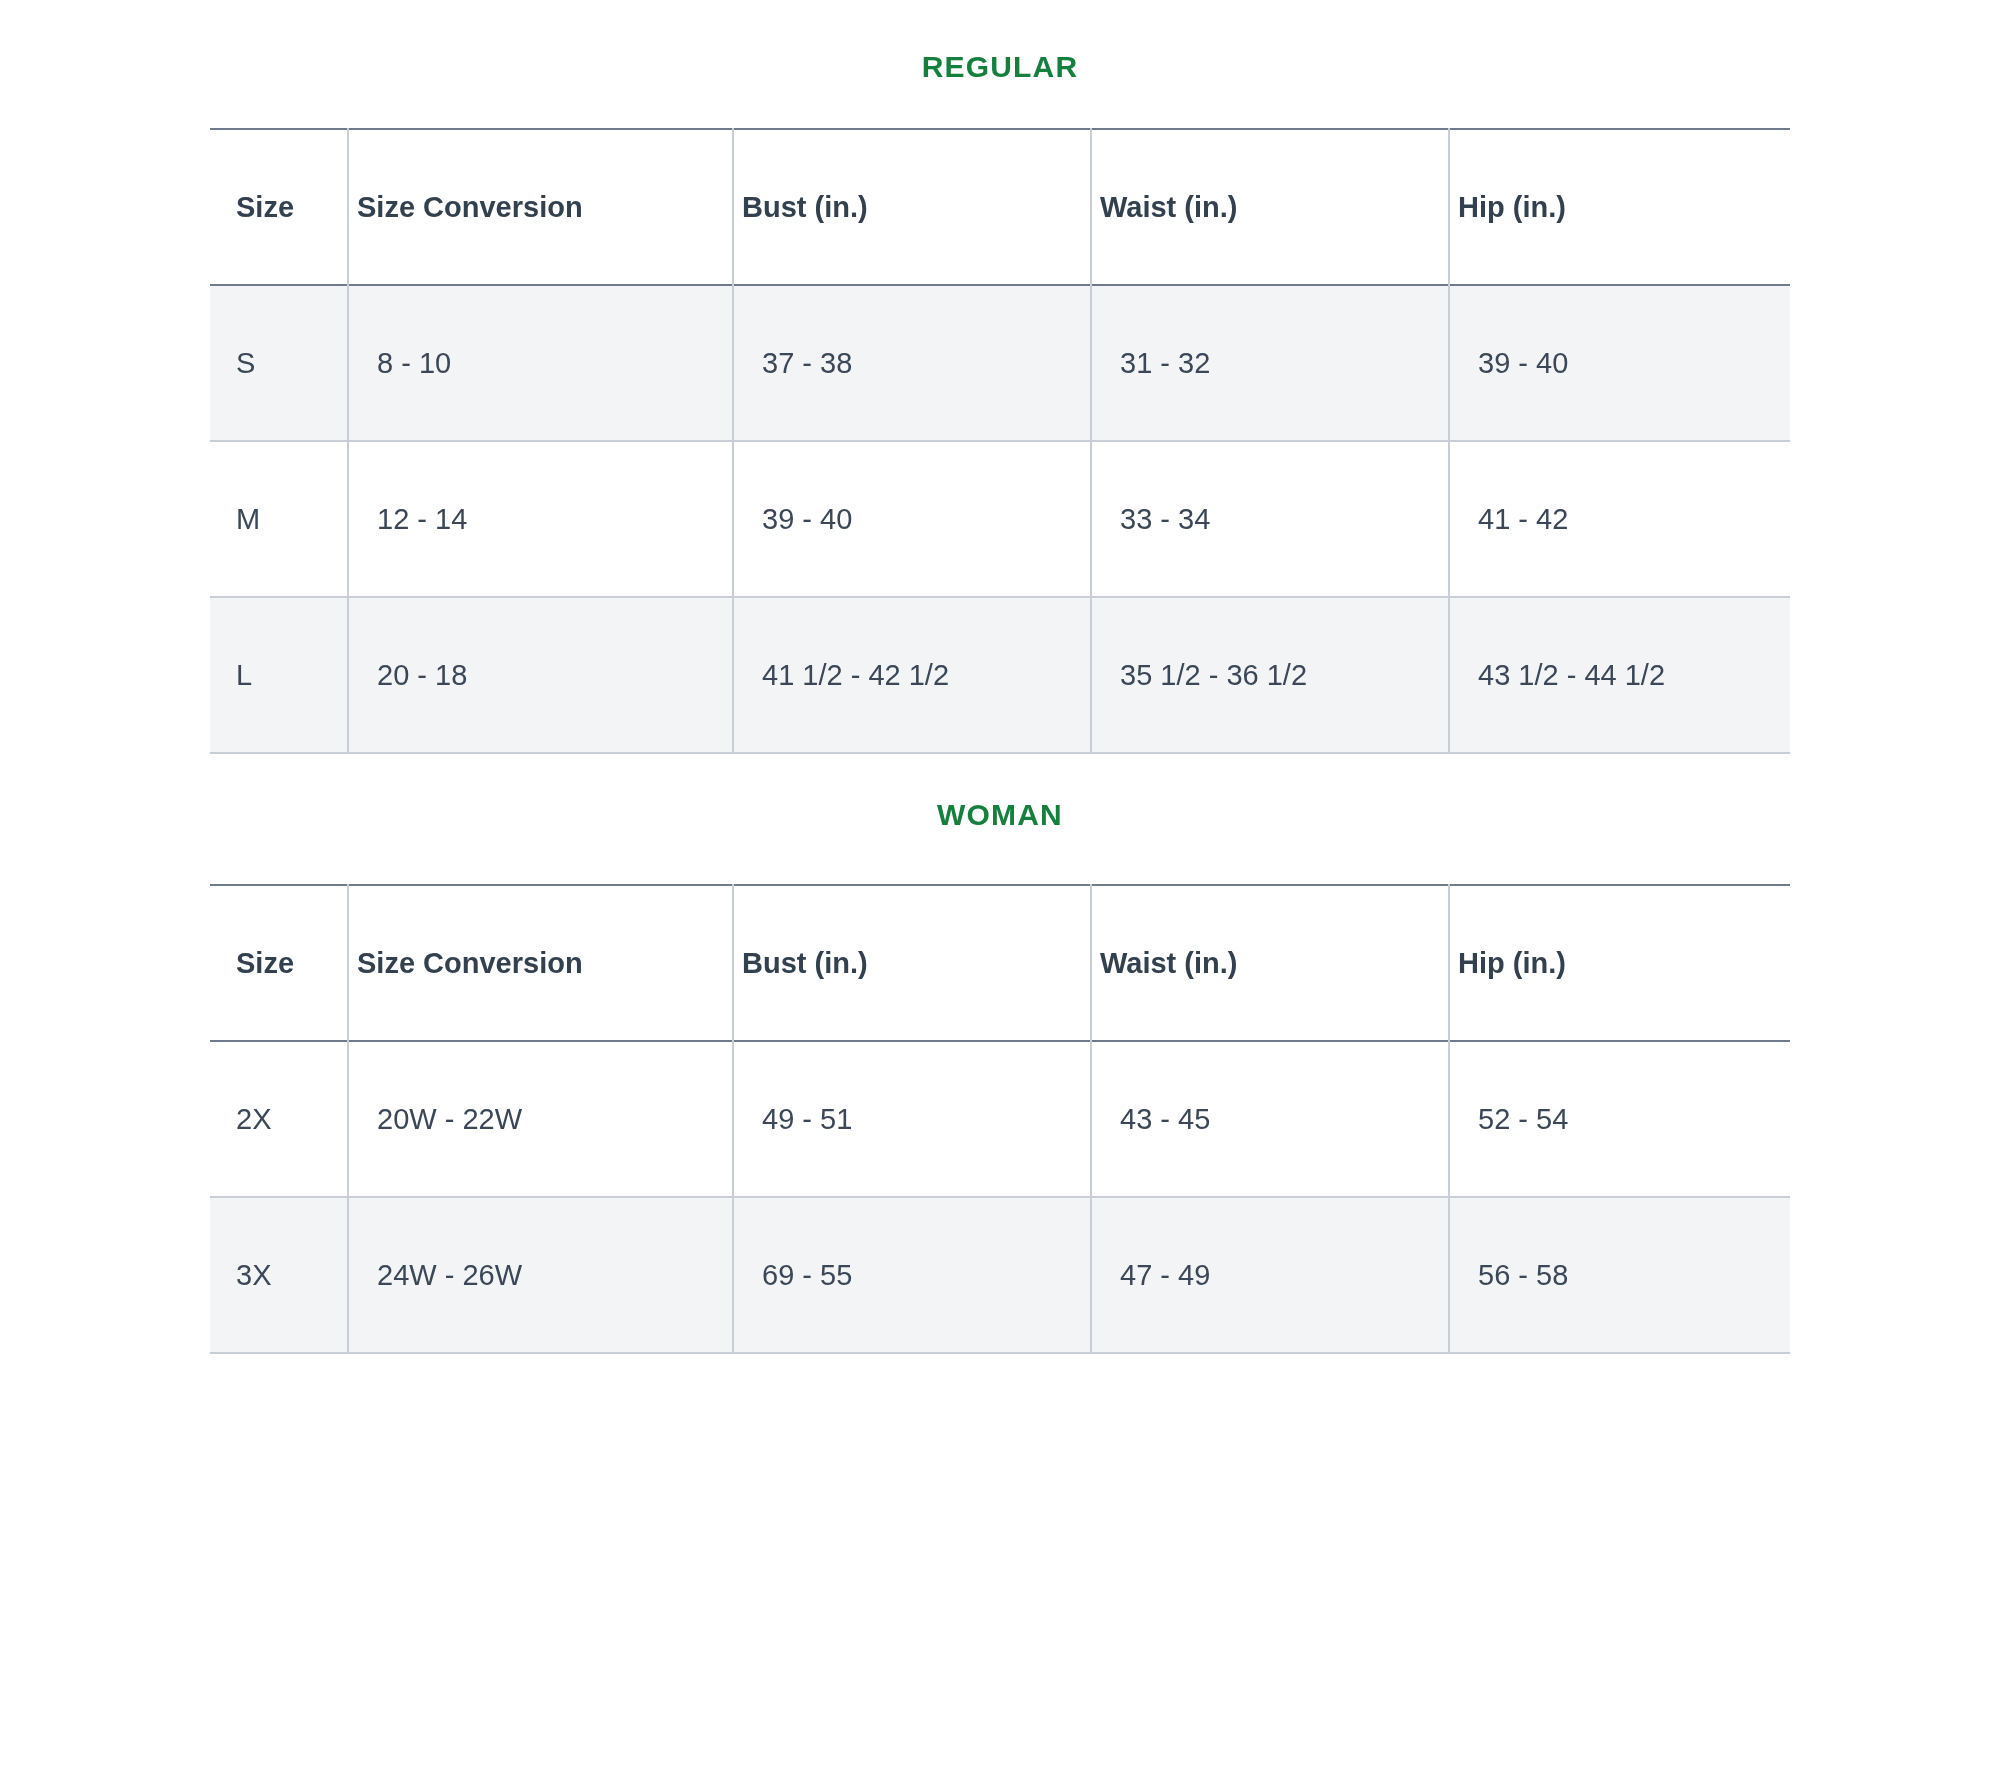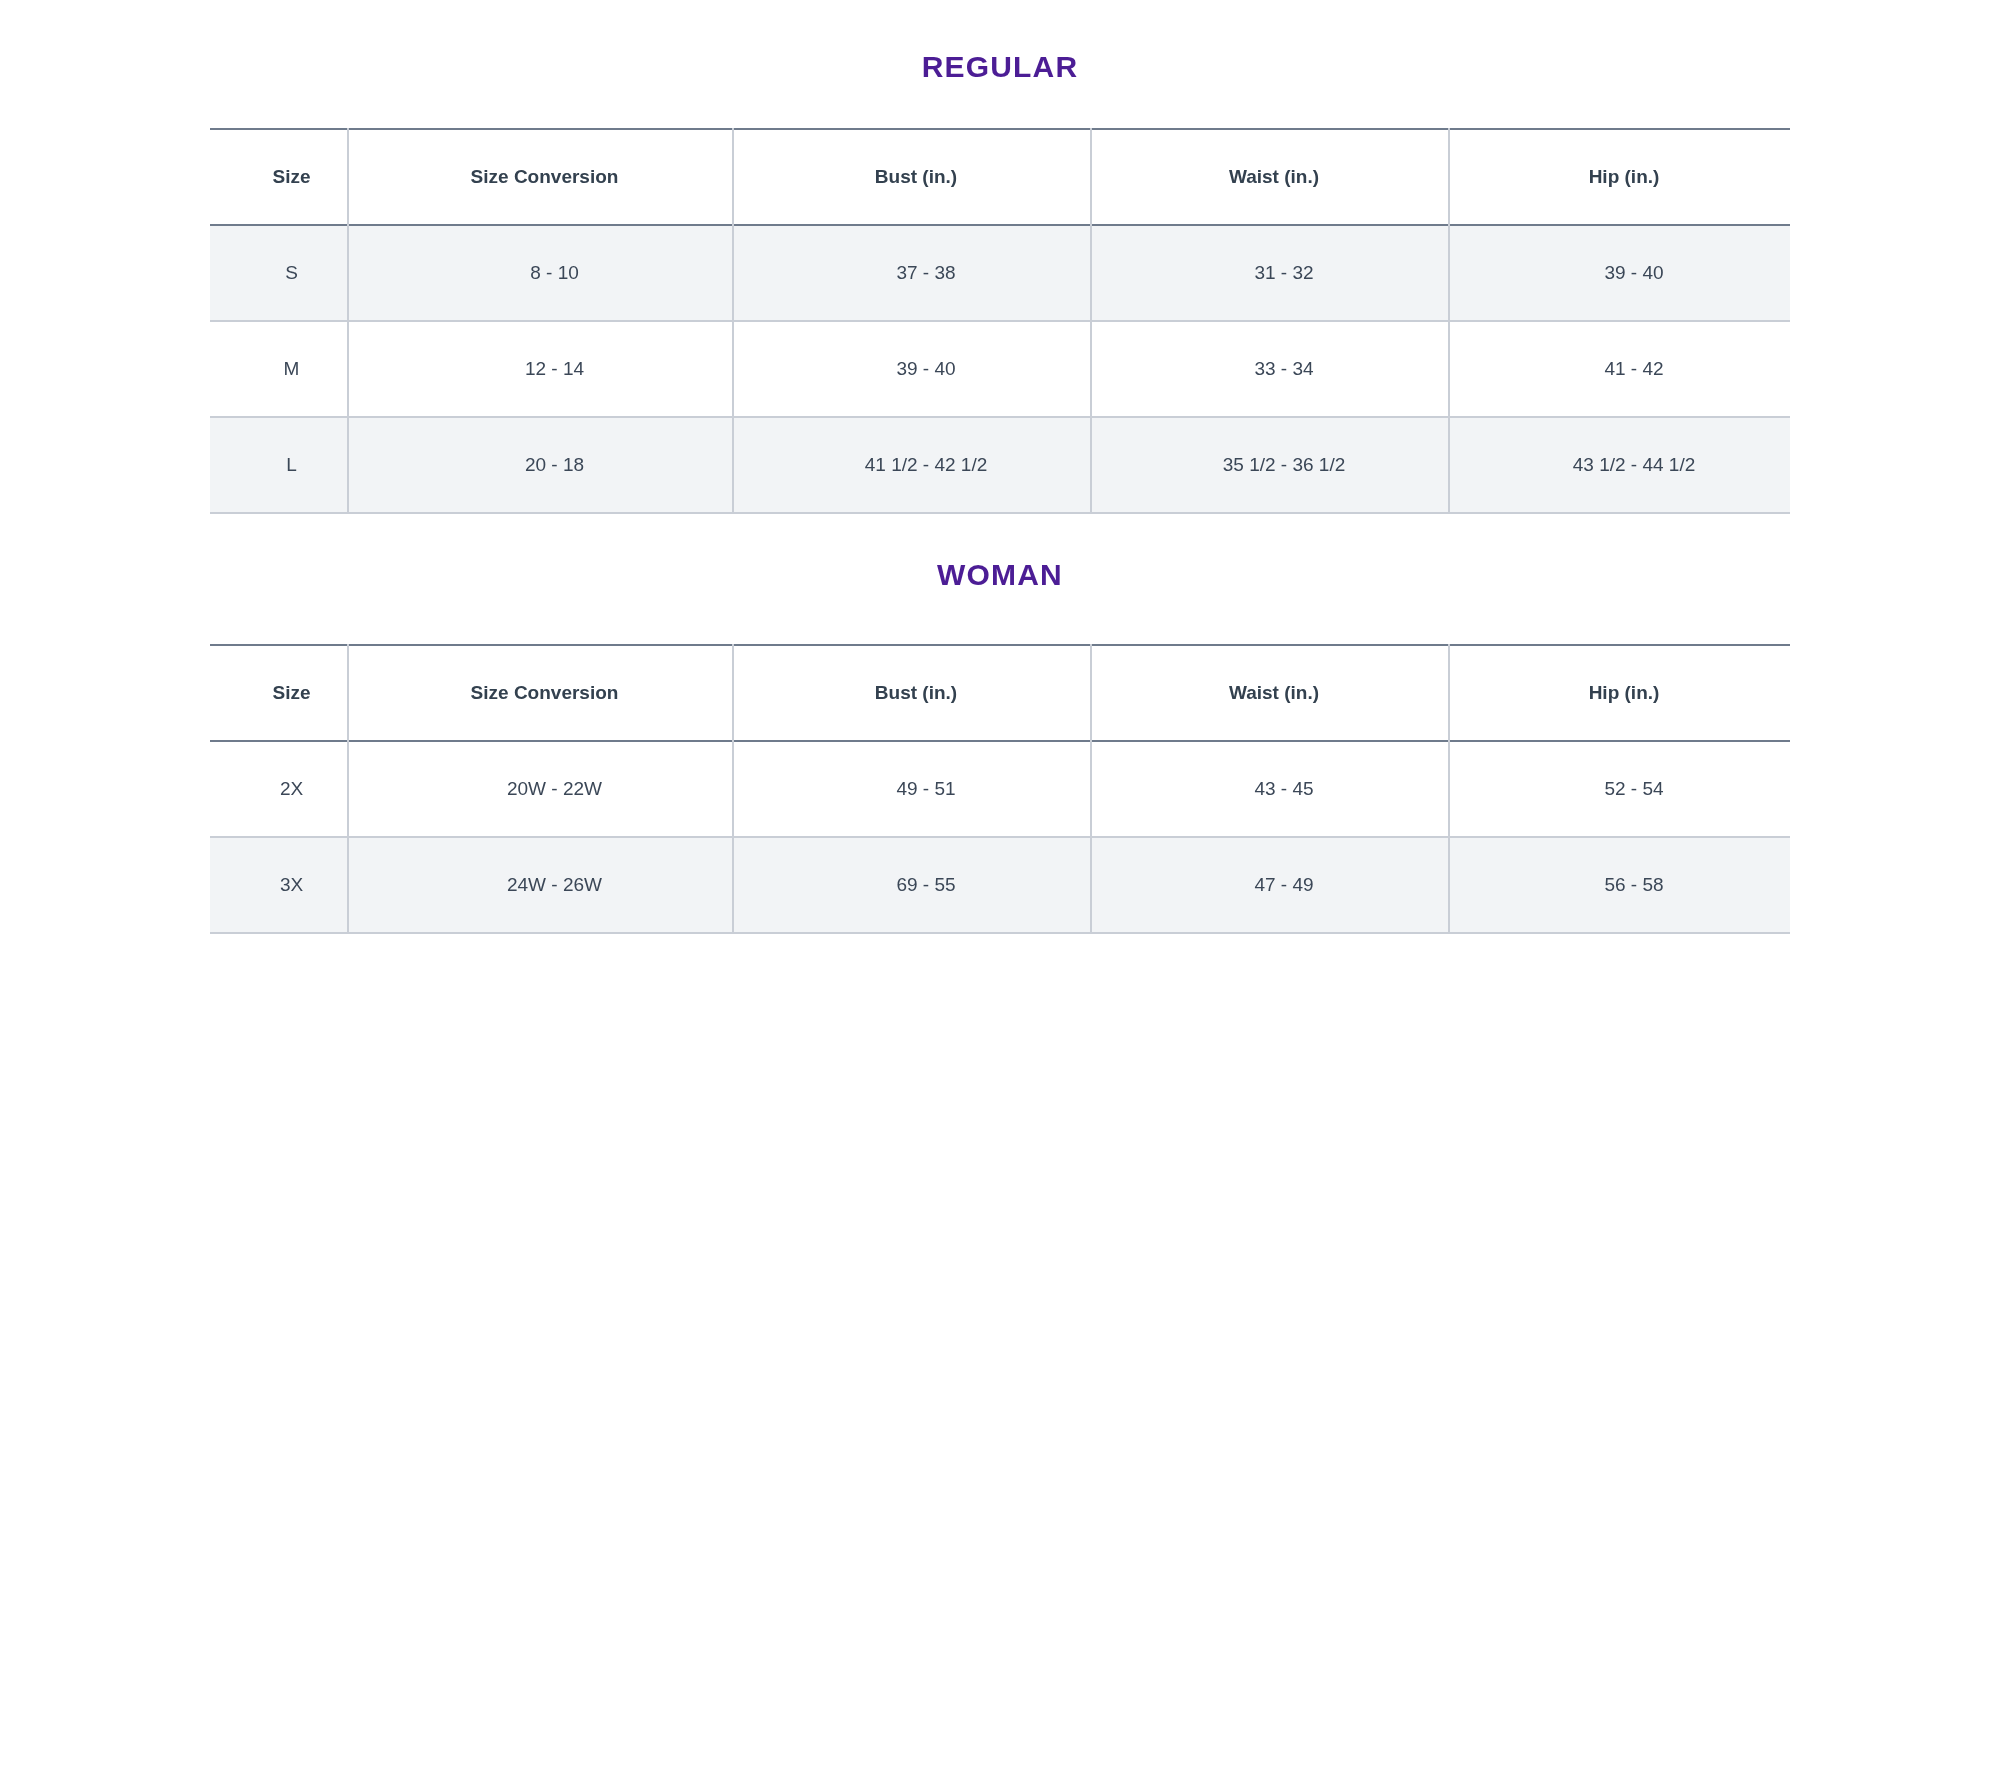--- a/index.html
+++ b/index.html
@@ -19,48 +19,48 @@
     height: 1778px;
     position: relative;
     box-sizing: border-box;
     padding: 0 210px 0 210px;
   }
   .section-title {
     text-align: center;
     font-size: 30px;
     font-weight: bold;
     letter-spacing: 1.2px;
-    color: #4c1d95;
+    color: #15803d;
     margin: 0;
     padding: 50px 0 44px 0;
   }
   .section-title.woman {
     padding: 44px 0 52px 0;
   }
   table.size-table {
     width: 100%;
     border-collapse: collapse;
     table-layout: fixed;
   }
   table.size-table col.c0 { width: 138px; }
   table.size-table col.c1 { width: 385px; }
   table.size-table col.c2 { width: 358px; }
   table.size-table col.c3 { width: 358px; }
   table.size-table col.c4 { width: 341px; }
 
   table.size-table th,
   table.size-table td {
-    text-align: center;
+    text-align: left;
     vertical-align: middle;
     padding: 0 0 0 28px;
-    font-size: 19px;
+    font-size: 29px;
     font-weight: normal;
     color: #3b4757;
     border-right: 2px solid #c9ced6;
-    height: 96px;
+    height: 156px;
     box-sizing: border-box;
     white-space: nowrap;
   }
   table.size-table th {
     font-weight: bold;
     color: #33414f;
     padding-left: 8px;
   }
   table.size-table th:last-child,
   table.size-table td:last-child {

